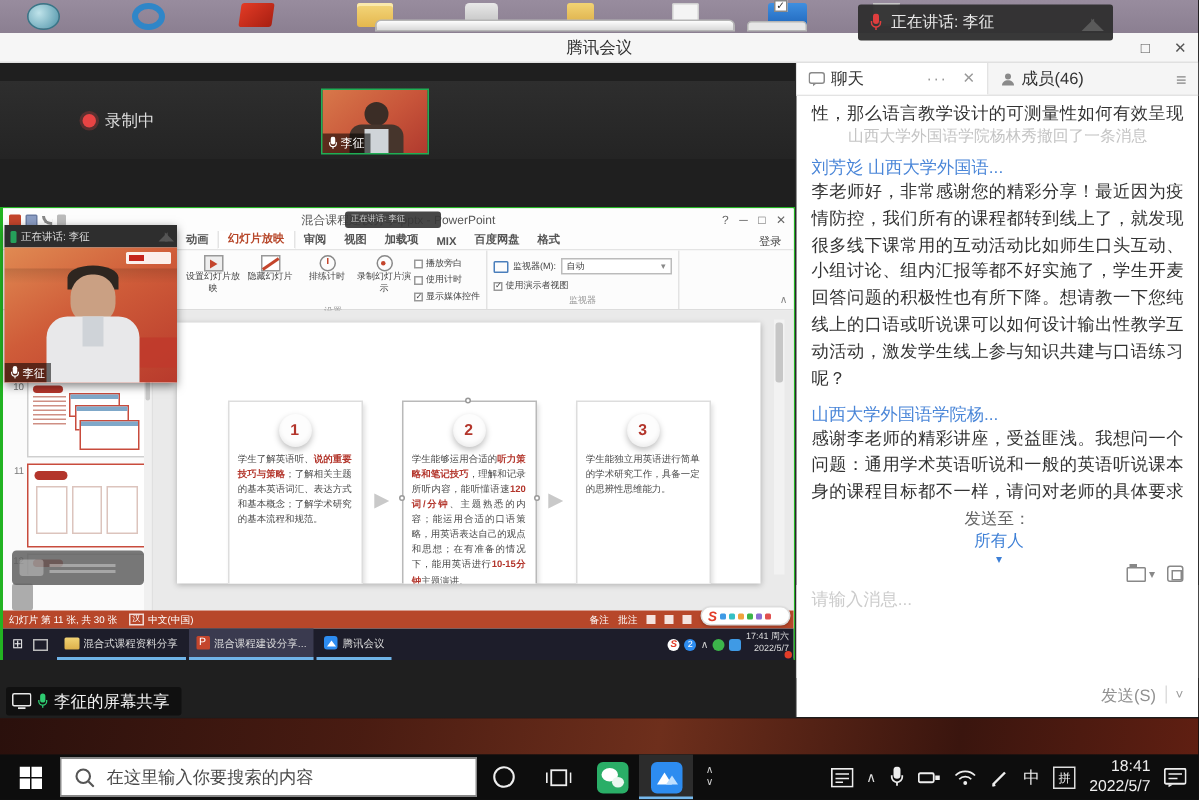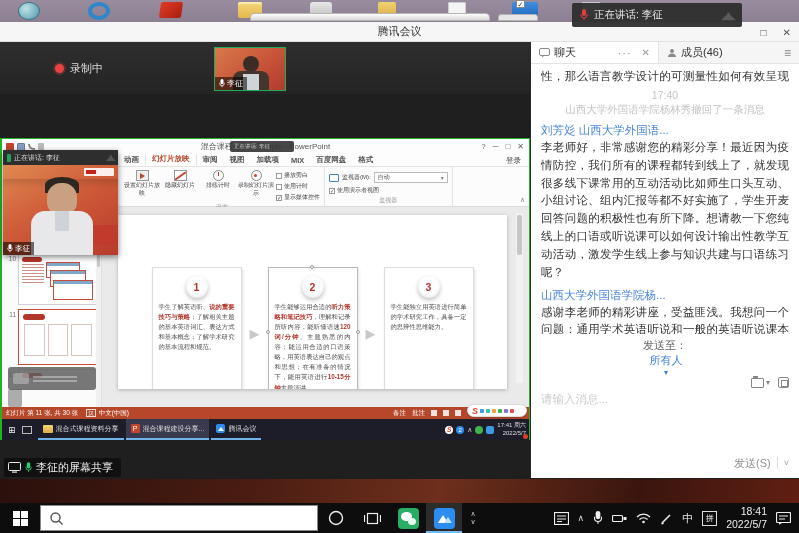--- a/index.html
+++ b/index.html
@@ -31,21 +31,21 @@
   .meet-title { font-size:11px; color:#333; }
   .meet-ctrls { position:absolute; right:8px; top:0; height:20px; display:flex; align-items:center; gap:16px; color:#555; font-size:10px; }
   .toast { position:absolute; top:-19px; left:572px; width:170px; height:24px; background:rgba(48,48,48,.96);
     border-radius:2px; display:flex; align-items:center; padding:0 8px; gap:6px; z-index:60; }
   .toast-txt { color:#e8e8e8; font-size:10.5px; white-space:nowrap; }
   .toast-logo { margin-left:auto; color:#5a5a5a; font-size:11px; letter-spacing:-2px; }
   .mic-glyph { width:8px; height:12px; flex:0 0 auto; }
 
   .meet-body { display:flex; height:436px; }
   .stage { position:relative; width:530px; height:436px; background:#1f1f1f; }
-  .stage-top { height:52px; background:linear-gradient(#2e2e2e,#242424); position:relative; }
+  .stage-top { height:52px; background:linear-gradient(#2e2e2e,#242424); position:relative;margin-top:12px; }
   .rec { position:absolute; left:55px; top:19px; display:flex; align-items:center; gap:6px; }
   .rec-dot { width:9px; height:9px; border-radius:50%; background:#e84444; box-shadow:0 0 0 2px rgba(232,68,68,.25); }
   .rec-txt { color:#ddd; font-size:11px; }
   .vthumb { position:absolute; left:214px; top:5px; width:72px; height:44px; border:1px solid #1fae55;
     background:linear-gradient(140deg,#d8784a 0%,#c8553a 55%,#b03a2e 100%); overflow:hidden; }
   .vthumb .head { position:absolute; left:28px; top:8px; width:16px; height:16px; border-radius:50%; background:#3b2d26; }
   .vthumb .bodyshape { position:absolute; left:18px; top:23px; width:36px; height:22px; border-radius:8px 8px 0 0; background:#46352c; }
   .vthumb .shirt { position:absolute; left:28px; top:26px; width:16px; height:18px; background:#cfd4d8; }
   .vthumb .namebar { position:absolute; left:0; bottom:0; height:13px; display:flex; align-items:center; gap:2px;
     background:rgba(0,0,0,.55); padding:0 4px; }
@@ -609,21 +609,20 @@
                 <circle cx="5" cy="3" r="2" fill="#8a8a8a"></circle>
                 <path d="M1 9c0-2.2 1.8-3.5 4-3.5S9 6.8 9 9z" fill="#8a8a8a"></path>
               </svg>
             <span class="tlabel">成员(46)</span>
           </div>
           <span class="chat-menu">≡</span>
         </div>
 
         <div class="messages">
           <div class="msg-body msg-clip">性，那么语言教学设计的可测量性如何有效呈现[抱拳]</div>
-          <div class="msg-time">17:40</div>
           <div class="msg-system">山西大学外国语学院杨林秀撤回了一条消息</div>
           <div class="msg-sender">刘芳彣 山西大学外国语...</div>
           <div class="msg-body">李老师好，非常感谢您的精彩分享！最近因为疫情防控，我们所有的课程都转到线上了，就发现很多线下课常用的互动活动比如师生口头互动、小组讨论、组内汇报等都不好实施了，学生开麦回答问题的积极性也有所下降。想请教一下您纯线上的口语或听说课可以如何设计输出性教学互动活动，激发学生线上参与知识共建与口语练习呢？</div>
           <div class="msg-sender">山西大学外国语学院杨...</div>
           <div class="msg-body">感谢李老师的精彩讲座，受益匪浅。我想问一个问题：通用学术英语听说和一般的英语听说课本身的课程目标都不一样，请问对老师的具体要求有什么不同？尤其对老师的学术背景有什么样的要求吗？</div>
         </div>
 
         <div class="send-row">
           <span class="send-to-label">发送至：</span>
           <span class="send-to-value">所有人</span>
@@ -657,20 +656,21 @@
           <rect x="8" y="0" width="7" height="7" fill="#fff"></rect>
           <rect x="0" y="8" width="7" height="7" fill="#fff"></rect>
           <rect x="8" y="8" width="7" height="7" fill="#fff"></rect>
         </svg>
     </div>
     <div class="tb-search">
       <svg width="13" height="13" viewBox="0 0 13 13">
           <circle cx="5.5" cy="5.5" r="4.5" fill="none" stroke="#555" stroke-width="1.4"></circle>
           <line x1="9" y1="9" x2="12.5" y2="12.5" stroke="#555" stroke-width="1.4"></line>
         </svg>
+      <span>在这里输入你要搜索的内容</span>
     </div>
     <div class="tb-item">
       <svg width="16" height="16" viewBox="0 0 16 16">
           <circle cx="8" cy="8" r="6.5" fill="none" stroke="#eee" stroke-width="1.4"></circle>
         </svg>
     </div>
     <div class="tb-item">
       <svg width="17" height="15" viewBox="0 0 17 15">
           <rect x="3.5" y="2.5" width="10" height="10" fill="none" stroke="#eee" stroke-width="1.2"></rect>
           <line x1="0.5" y1="4" x2="0.5" y2="11" stroke="#eee" stroke-width="1.2"></line>

